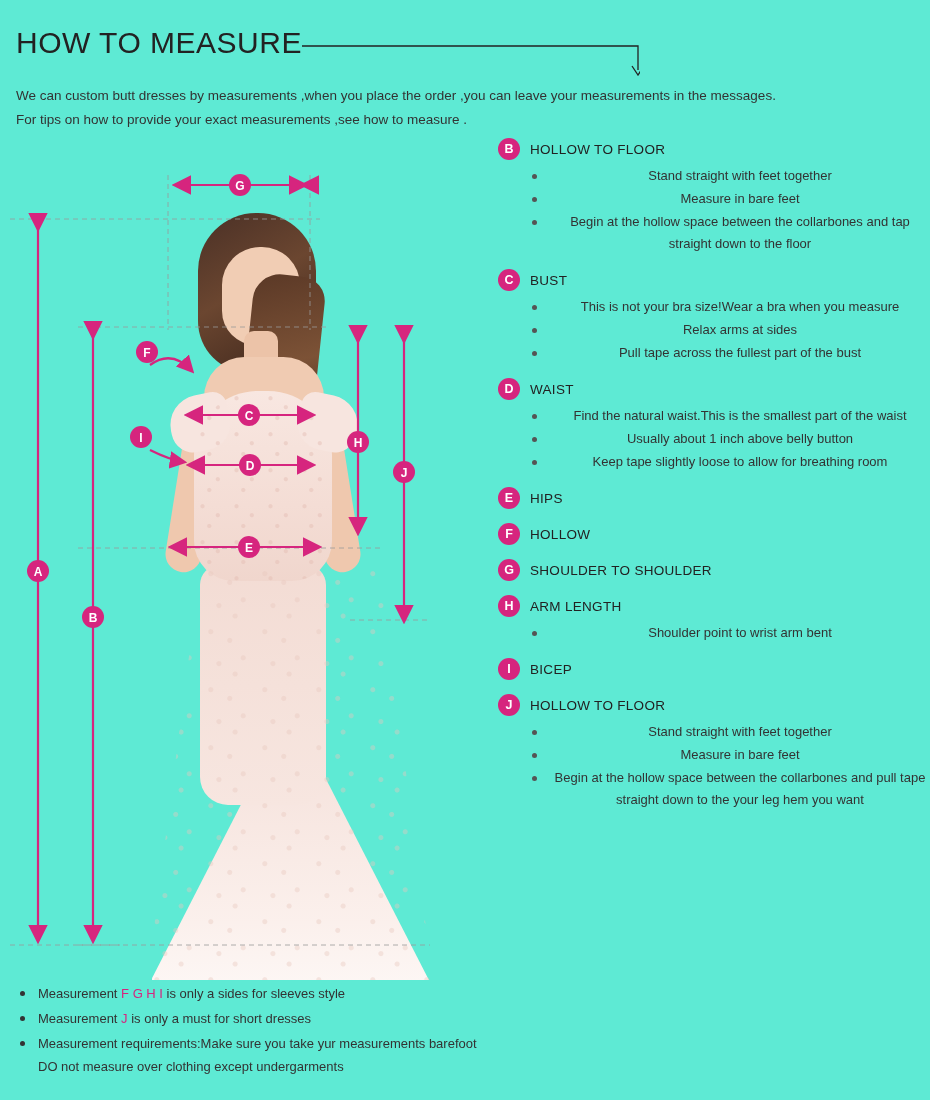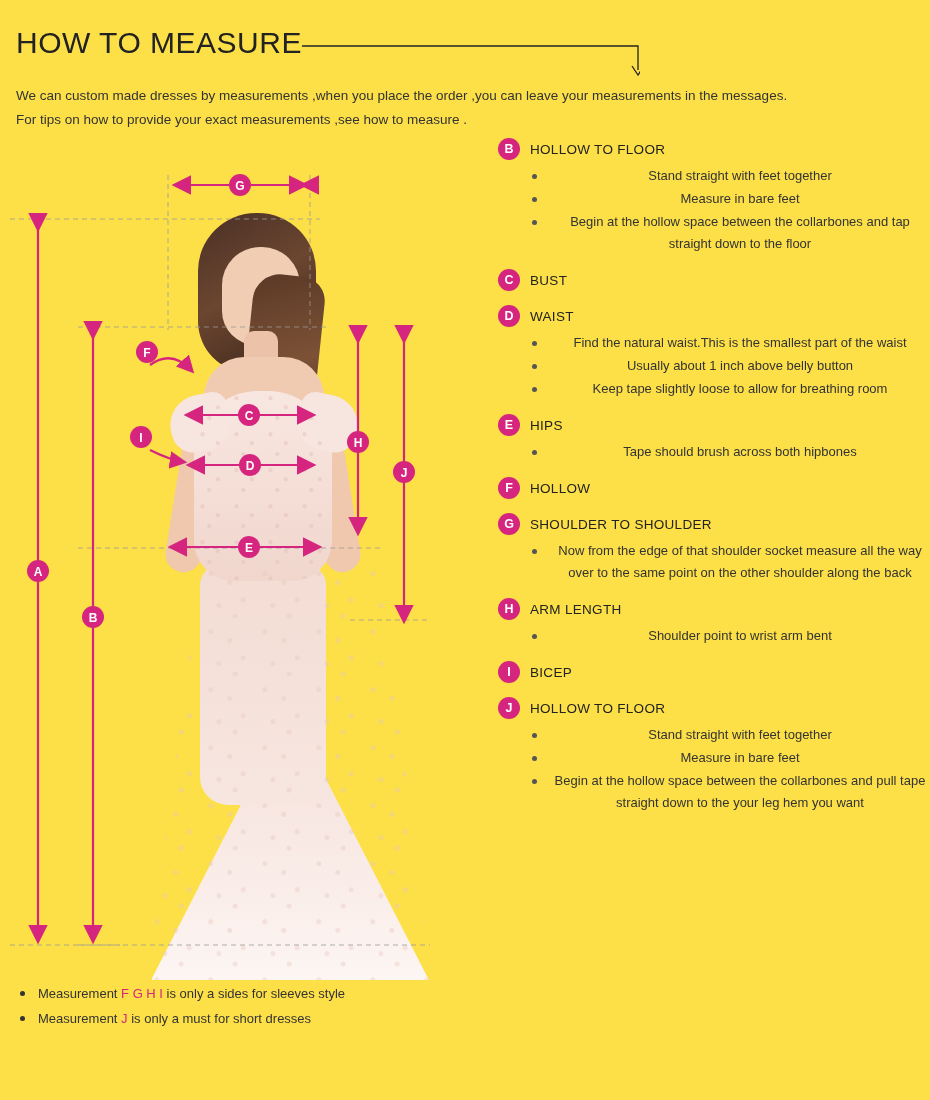--- a/index.html
+++ b/index.html
@@ -6,21 +6,21 @@
   html, body {
     margin: 0; padding: 0;
     background: #ffffff;
     font-family: "Liberation Sans", sans-serif;
   }
   #page {
     position: relative;
     width: 930px;
     height: 1100px;
     overflow: hidden;
-    background: #fde047;
+    background: #5eead4;
   }
 
   
   #title {
     position: absolute;
     left: 16px;
     top: 26px;
     font-size: 30px;
     letter-spacing: 0.5px;
     color: #222222;
@@ -271,21 +271,21 @@
 <div id="page">
 
   <div id="title">HOW TO MEASURE</div>
 
   <svg id="title-arrow" viewBox="0 0 340 32">
     <path d="M2 2 H338 V26" stroke="#222222" stroke-width="1.3" fill="none"></path>
     <path d="M332 22 L338 31 L344 22" stroke="#222222" stroke-width="1.3" fill="none"></path>
   </svg>
 
   <div id="intro">
-    <div>We can custom made dresses by measurements ,when you place the order ,you can leave your measurements in the messages.</div>
+    <div>We can custom butt dresses by measurements ,when you place the order ,you can leave your measurements in the messages.</div>
     <div>For tips on how to provide your exact measurements ,see how to measure .</div>
   </div>
 
   <div id="figure-panel">
 
     <div id="dress-photo">
       <div class="hair"></div>
       <div class="face"></div>
       <div class="hair-wave"></div>
       <div class="neck"></div>
@@ -380,59 +380,60 @@
         <li>Measure in bare feet</li>
         <li>Begin at the hollow space between the  collarbones and tap straight down to the floor</li>
       </ul>
     </div>
 
     <div class="section">
       <div class="sec-head">
         <span class="badge">C</span>
         <span class="sec-title">BUST</span>
       </div>
+      <ul class="bullets">
+        <li>This is not your bra size!Wear a bra when you measure</li>
+        <li>Relax arms at sides</li>
+        <li>Pull tape across the fullest part of the bust</li>
+      </ul>
     </div>
 
     <div class="section">
       <div class="sec-head">
         <span class="badge">D</span>
         <span class="sec-title">WAIST</span>
       </div>
       <ul class="bullets">
         <li>Find the natural waist.This is the smallest part of the waist</li>
         <li>Usually about 1 inch above belly button</li>
         <li>Keep tape slightly loose to allow for breathing room</li>
       </ul>
     </div>
 
     <div class="section">
       <div class="sec-head">
         <span class="badge">E</span>
         <span class="sec-title">HIPS</span>
       </div>
       <ul class="bullets">
-        <li>Tape should brush across both hipbones</li>
       </ul>
     </div>
 
     <div class="section">
       <div class="sec-head">
         <span class="badge">F</span>
         <span class="sec-title">HOLLOW</span>
       </div>
     </div>
 
     <div class="section">
       <div class="sec-head">
         <span class="badge">G</span>
         <span class="sec-title">SHOULDER TO SHOULDER</span>
       </div>
-      <ul class="bullets">
-        <li>Now from the edge of that shoulder socket measure all the way over to the same point on the other shoulder along the back</li>
-      </ul>
     </div>
 
     <div class="section">
       <div class="sec-head">
         <span class="badge">H</span>
         <span class="sec-title">ARM LENGTH</span>
       </div>
       <ul class="bullets">
         <li>Shoulder point to wrist arm bent</li>
       </ul>
@@ -459,15 +460,18 @@
 
   </div>
 
   <ul id="notes">
     <li>
       <span>Measurement </span><span class="hl">F G H I</span><span> is only a sides for sleeves style</span>
     </li>
     <li>
       <span>Measurement </span><span class="hl">J</span><span> is only a must for short dresses</span>
     </li>
+    <li>
+      <span>Measurement requirements:Make sure you take yur measurements barefoot DO not measure over clothing except undergarments</span>
+    </li>
   </ul>
 
 </div>
 
 </body></html>

